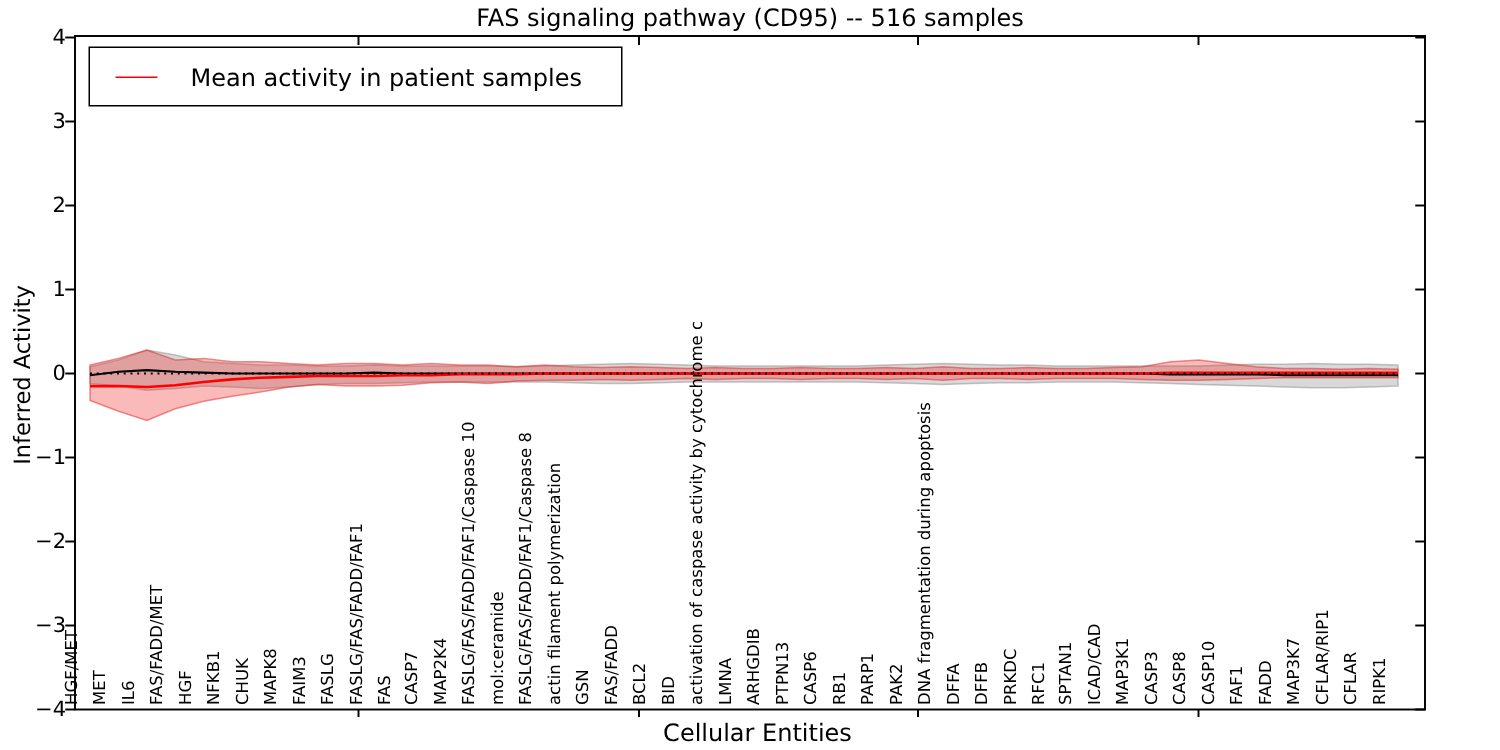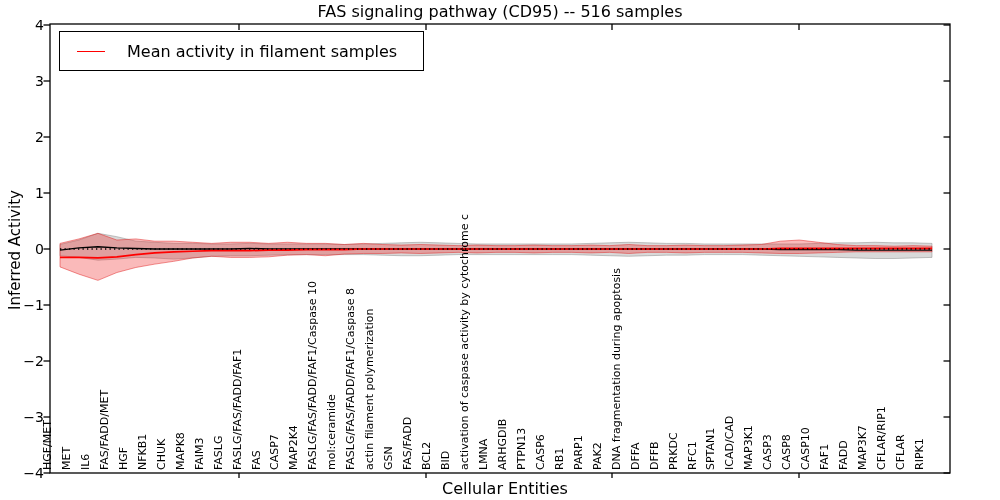--- a/index.html
+++ b/index.html
@@ -152,16 +152,16 @@
       <div class="catlabel" style="left: 907.043px; top: 458px;">CFLAR</div>
       <div class="catlabel" style="left: 926px; top: 458px;">RIPK1</div>
     </div>
 
   <div class="ylabel">Inferred Activity</div>
   <div class="xlabel">Cellular Entities</div>
 
   <div class="legend">
     <div class="legend-row">
       <span class="legend-swatch" id="sw1" style="border-top-color: rgb(255, 0, 0);"></span>
-      <span class="legend-label">Mean activity in filament samples</span>
+      <span class="legend-label">Mean activity in patient samples</span>
     </div>
   </div>
 </div>
 
 </body></html>

